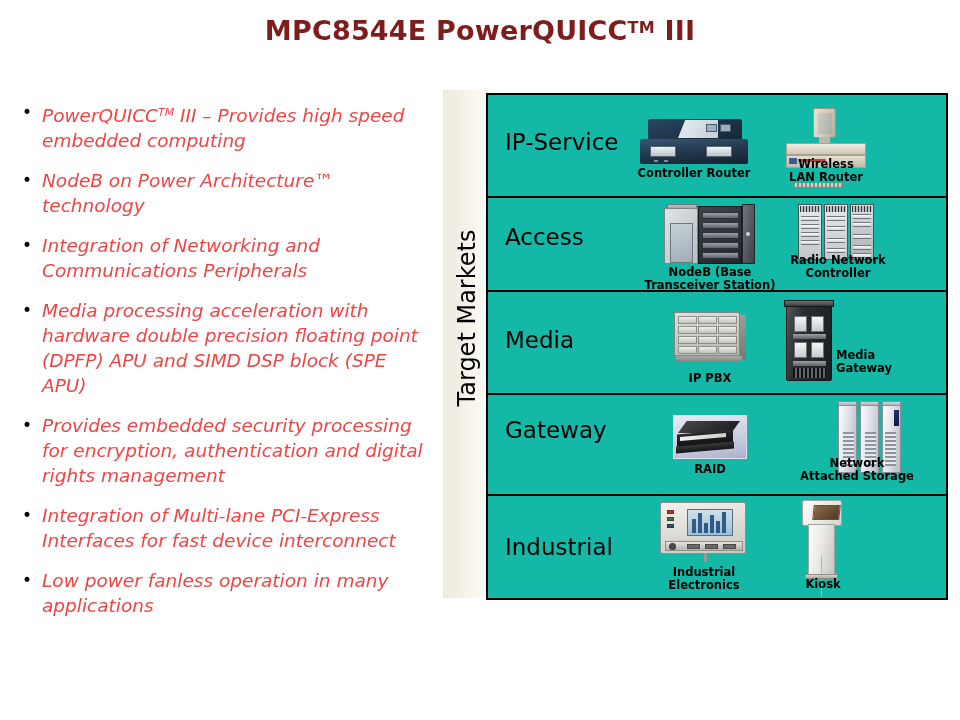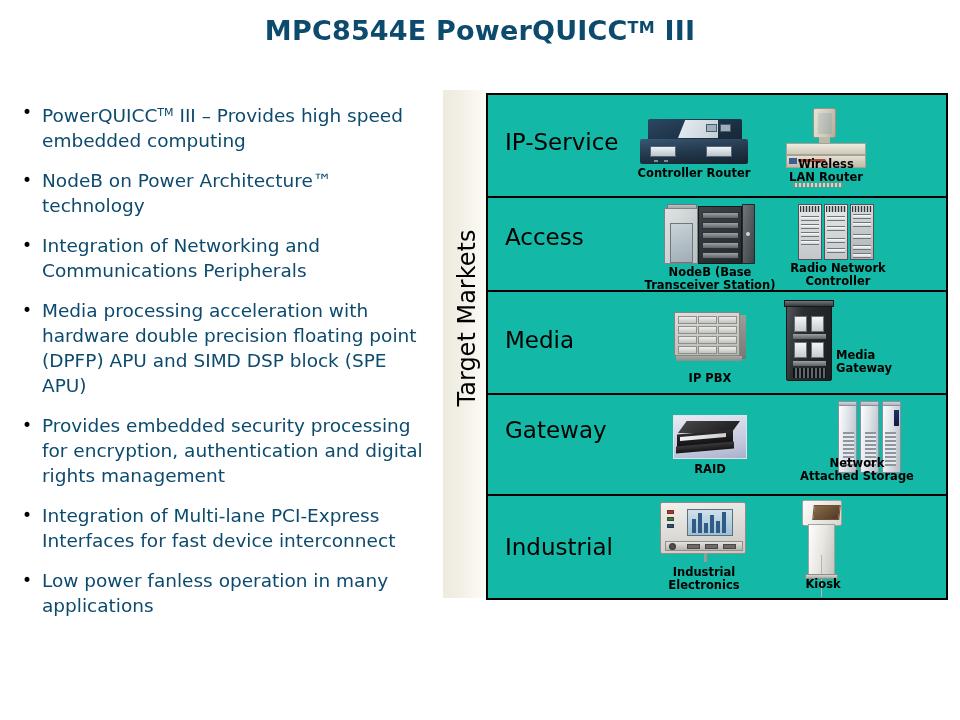--- a/index.html
+++ b/index.html
@@ -10,42 +10,43 @@
     font-family: "DejaVu Sans", "Liberation Sans", sans-serif;
     overflow: hidden;
   }
   #slide { position: relative; width: 960px; height: 720px; background: #fff; }
 
   
   #slide-title {
     position: absolute; left: 0; top: 15px; width: 960px;
     text-align: center;
     font-family: "DejaVu Sans", "Liberation Sans", sans-serif;
-    font-weight: bold; font-size: 27px; color: #0c4a6e;
+    font-weight: bold; font-size: 27px; color: #7f1d1d;
     letter-spacing: 0.2px;
   }
   #slide-title sup { font-size: 16px; vertical-align: 7px; font-weight: bold; }
 
   
   #bullet-list {
     position: absolute; left: 16px; top: 100px; width: 420px;
   }
   .bullet-row {
     display: flex; align-items: flex-start;
     margin-bottom: 15px;
   }
   .bullet-dot {
     width: 26px; flex: 0 0 26px;
     font-size: 17px; line-height: 25px; color: #000; text-align: left;
     padding-left: 6px;
   }
   .bullet-text {
     flex: 1 1 auto;
-    font-size: 18.5px; line-height: 25px; color: #0c4a6e;
+    font-size: 18.5px; line-height: 25px; color: #ef4444;
     font-family: "DejaVu Sans", "Liberation Sans", sans-serif;
+    font-style: italic;
   }
   .bullet-text sup { font-size: 11px; vertical-align: 6px; }
 
   
   #markets-panel { position: absolute; left: 443px; top: 90px; }
   #markets-band {
     position: absolute; left: 0px; top: 0px;
     width: 48px; height: 508px;
     background: linear-gradient(to right, #edeade 0%, #f2efe5 35%, #faf8f1 75%, #fdfcf9 100%);
   }
@@ -501,21 +502,21 @@
           </div>
           <div class="k k3" style="left:52px;">
             <div class="k-hd"></div>
             <div class="k-mod" style="top:9px;"></div>
             <div class="k-mod" style="top:17px;"></div>
             <div class="k-mod" style="top:29px;"></div>
             <div class="k-mod" style="top:40px;"></div>
             <div class="k-mod" style="top:48px;"></div>
           </div>
         </div>
-        <div class="cap" style="left:288px; top:64px; width:124px;">Radio Network
+        <div class="cap" style="left:288px; top:56px; width:124px;">Radio Network
 Controller</div>
       </div>
 
       <div class="market-row" style="height:103px;">
         <div class="market-name" style="top:35px;">Media</div>
 
         <div class="thumb dev-pbx" style="left:186px; top:20px;">
           <div class="p-side"></div>
           <div class="p-body">
             <div class="p-cell" style="left:3px;  top:3px;"></div>

